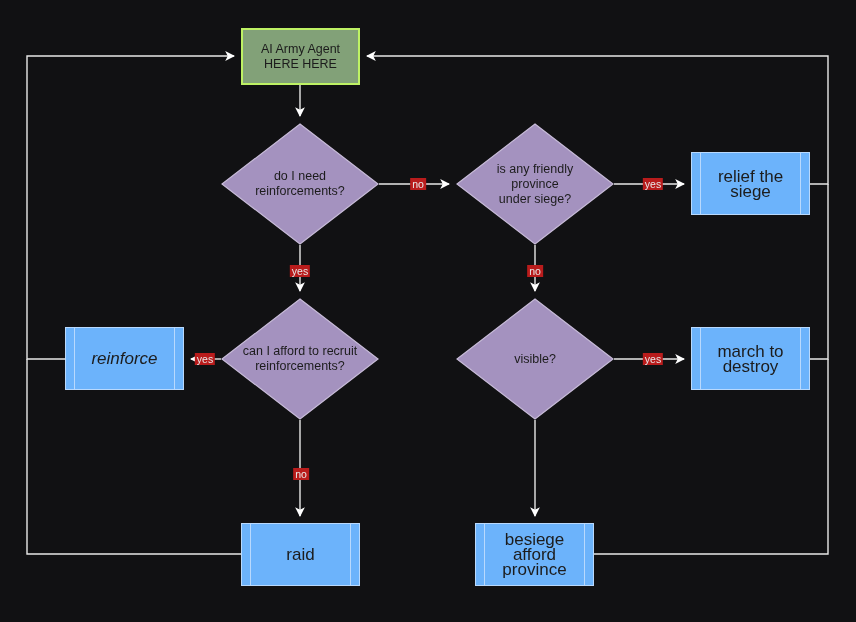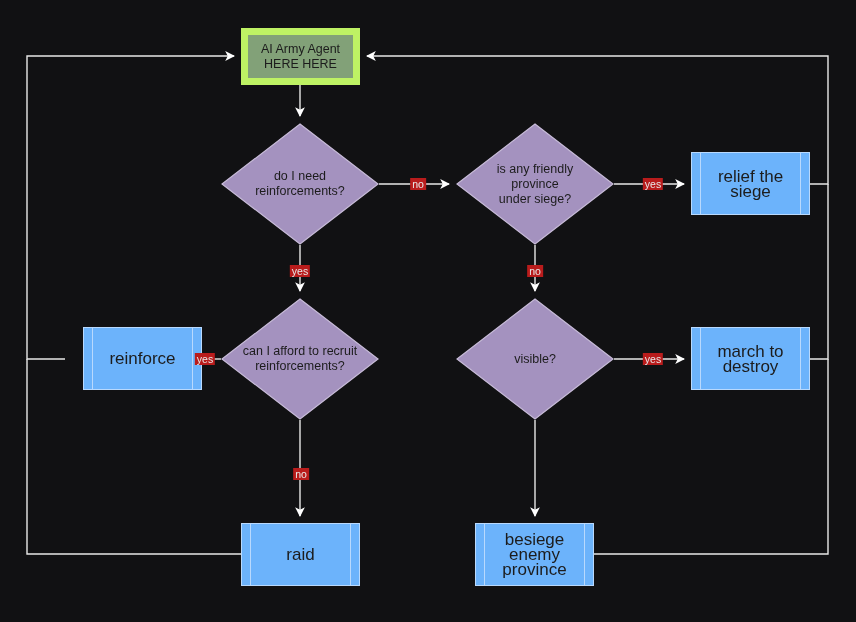--- a/index.html
+++ b/index.html
@@ -30,21 +30,21 @@
   .node {
     position: absolute;
     box-sizing: border-box;
     display: flex;
     align-items: center;
     justify-content: center;
     text-align: center;
   }
   .node-terminal {
     background: #82a178;
-    border: 7px solid #bef264;
+    border: 2px solid #bef264;
     color: #1c1c1c;
     font-size: 12.5px;
     line-height: 15px;
   }
   .node-process {
     background: #6cb3fb;
     border: 1px solid #b9d9fd;
     color: #1c1c1c;
     font-size: 17px;
     line-height: 15px;
@@ -183,21 +183,21 @@
 
   <div class="node node-decision" style="left:456px; top:298px; width:158px; height:122px;">
     <svg class="dia" viewBox="0 0 158 122" preserveAspectRatio="none">
       <polygon points="79,1 157,61 79,121 1,61" fill="#a492bf" stroke="#c8bcd9" stroke-width="1.2"></polygon>
     </svg>
     <div class="dlabel" style="width:94%;">
       <div>visible?</div>
     </div>
   </div>
 
-  <div class="node node-process" style="left:83px; top:327px; width:119px; height:63px;">
+  <div class="node node-process" style="left:65px; top:327px; width:119px; height:63px;font-style:italic;">
     <span class="bar left"></span>
     <span class="bar right"></span>
     <span class="plabel">reinforce</span>
   </div>
 
   <div class="node node-process" style="left:241px; top:523px; width:119px; height:63px;">
     <span class="bar left"></span>
     <span class="bar right"></span>
     <span class="plabel">raid</span>
   </div>
@@ -205,21 +205,21 @@
   <div class="node node-process" style="left:691px; top:327px; width:119px; height:63px;">
     <span class="bar left"></span>
     <span class="bar right"></span>
     <span class="plabel">march to destroy</span>
   </div>
 
   <div class="node node-process" style="left:475px; top:523px; width:119px; height:63px;">
     <span class="bar left"></span>
     <span class="bar right"></span>
     <span class="plabel">
-      <span>besiege enemy</span><br>
+      <span>besiege afford</span><br>
       <span>province</span>
     </span>
   </div>
 
   <div class="edge-label" style="left:418px; top:184px;">no</div>
   <div class="edge-label" style="left:300px; top:271px;">yes</div>
   <div class="edge-label" style="left:653px; top:184px;">yes</div>
   <div class="edge-label" style="left:535px; top:271px;">no</div>
   <div class="edge-label" style="left:205px; top:359px;">yes</div>
   <div class="edge-label" style="left:301px; top:474px;">no</div>

